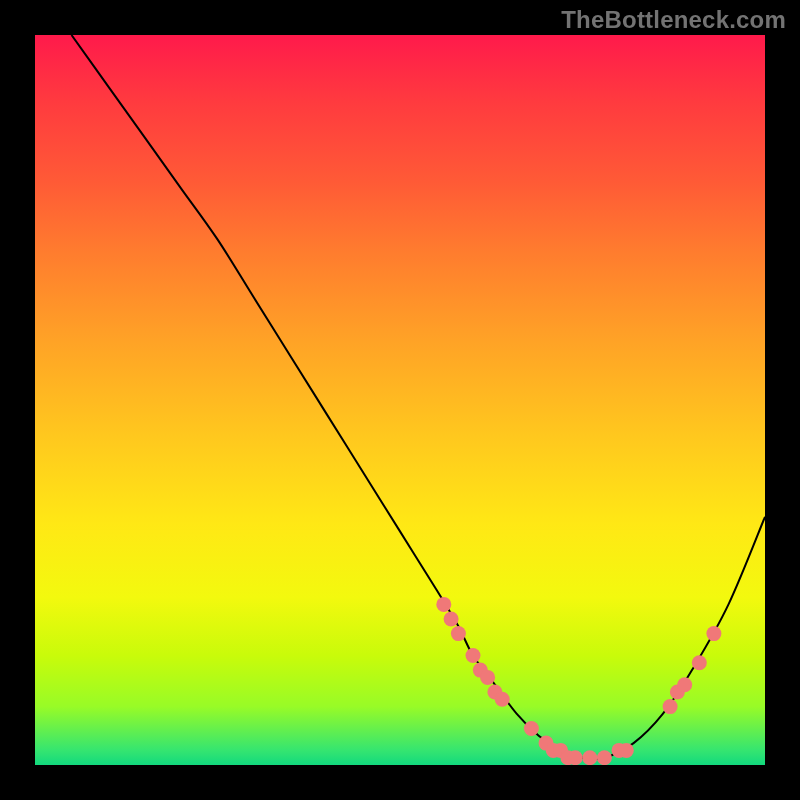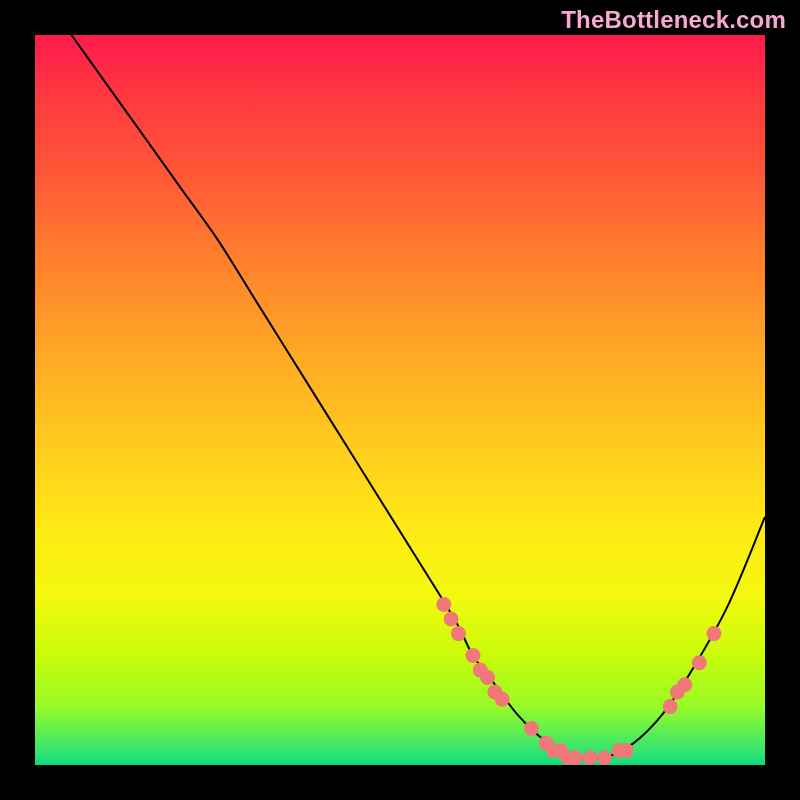--- a/index.html
+++ b/index.html
@@ -14,21 +14,21 @@
   .outer {
     width: 800px;
     height: 800px;
     position: relative;
     background: #000;
   }
   .watermark {
     position: absolute;
     top: 6px;
     right: 14px;
-    color: #f9a8d4;
+    color: #737373;
     font-size: 24px;
     font-weight: 600;
     letter-spacing: 0.2px;
     z-index: 3;
   }
   .plot {
     position: absolute;
     left: 35px;
     top: 35px;
     width: 730px;

